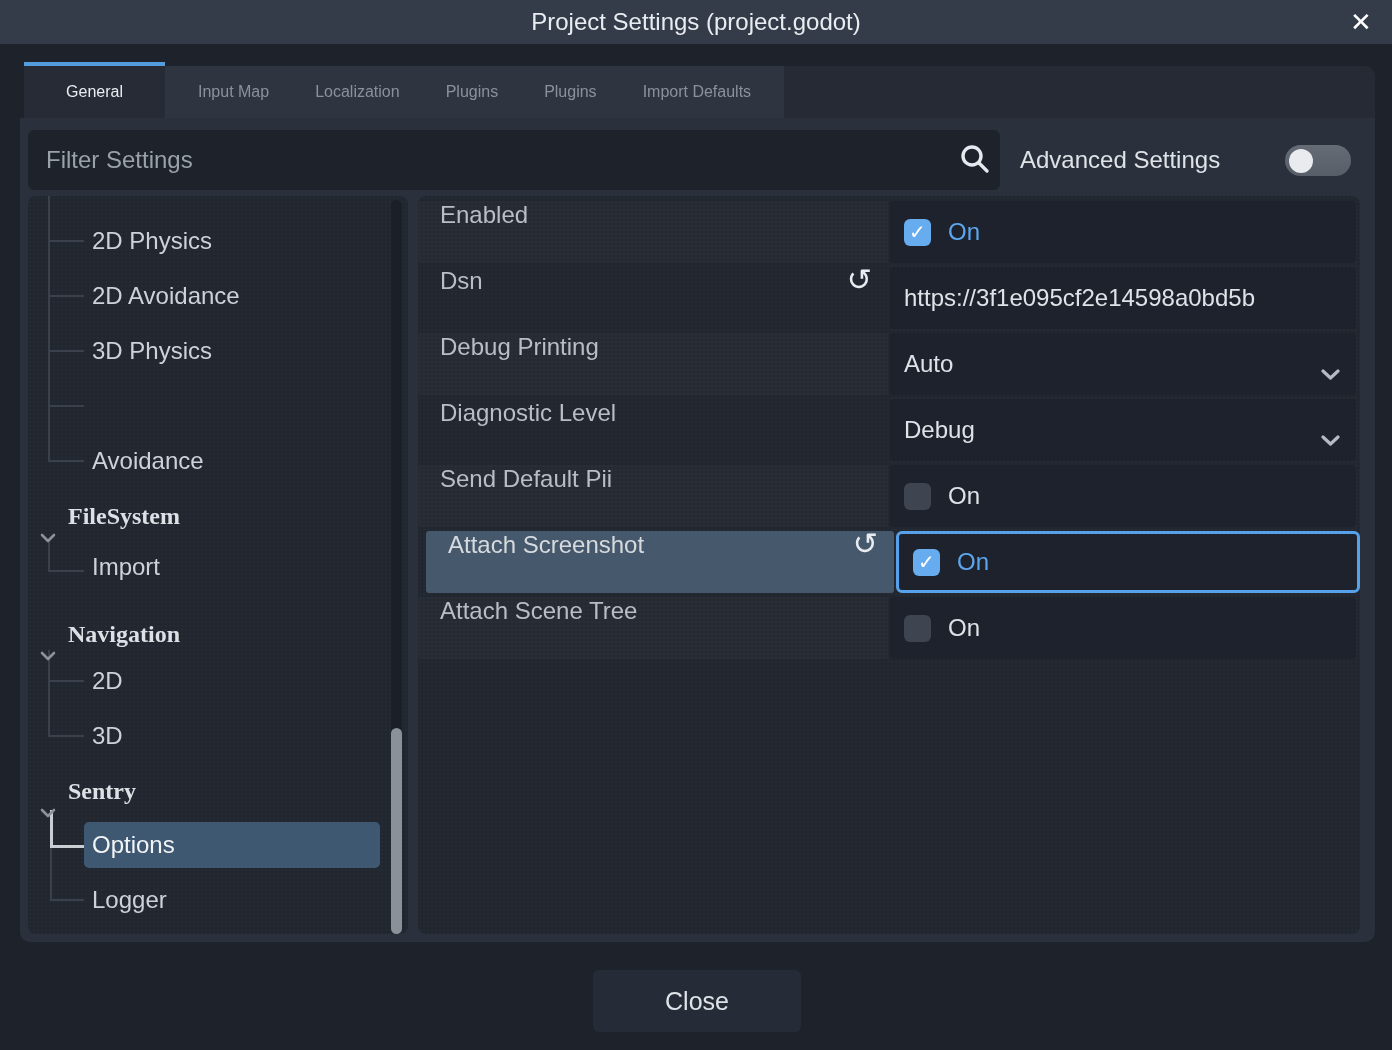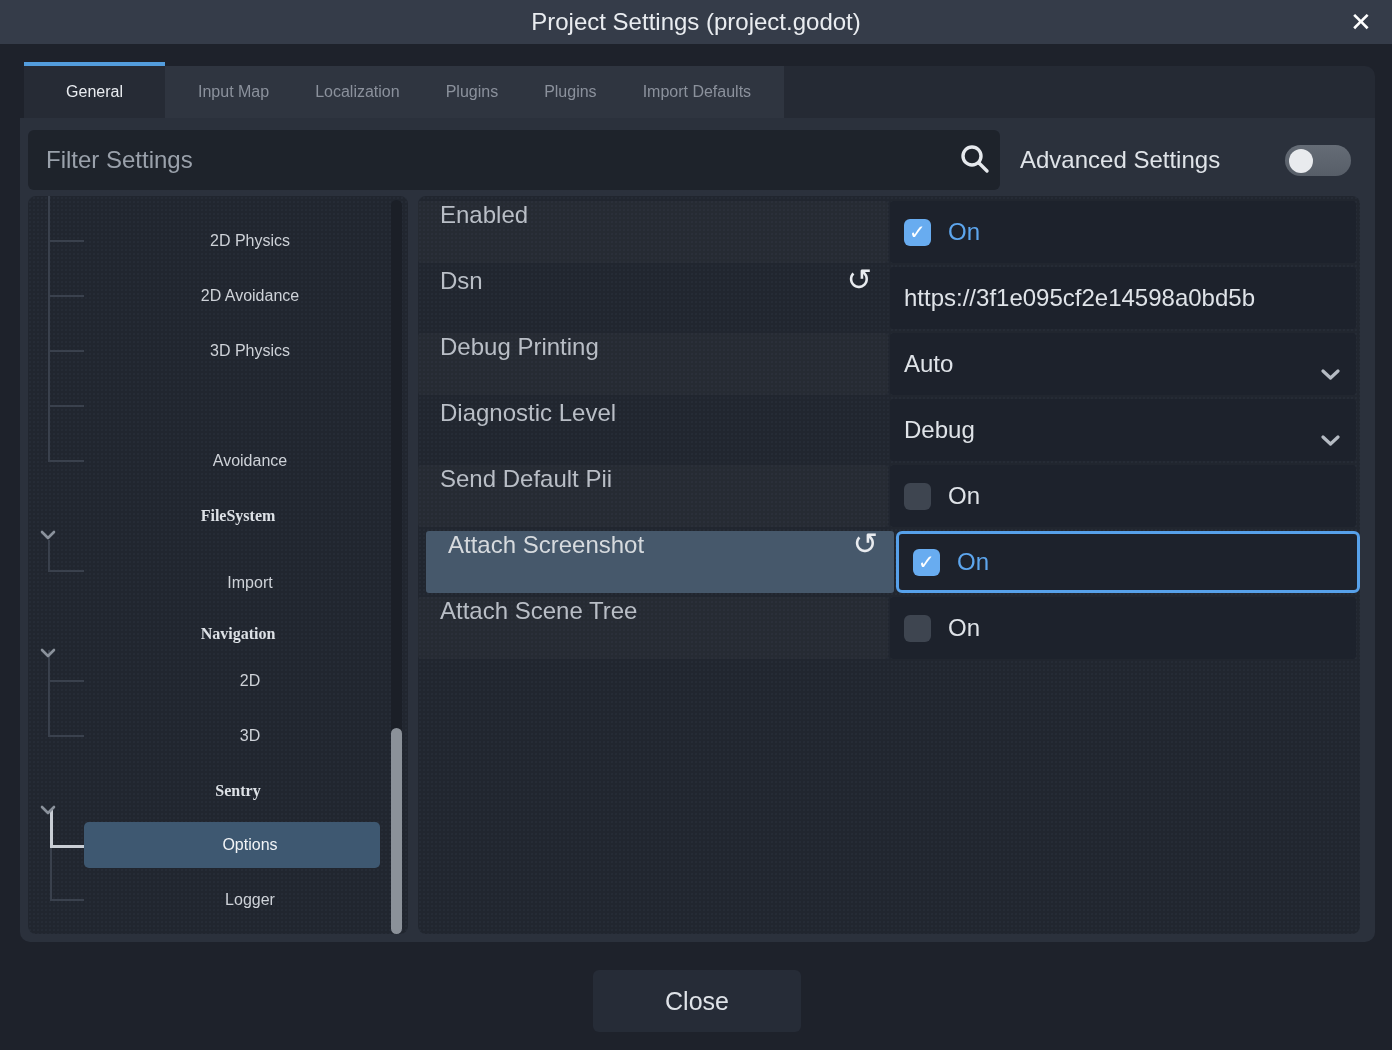--- a/index.html
+++ b/index.html
@@ -40,21 +40,21 @@
   .advanced-label { position:absolute; left:1000px; top:12px; height:60px; line-height:60px;
     color:#dfe3e8; font-size:24px; }
   .toggle { position:absolute; left:1265px; top:27px; width:66px; height:31px;
     background:linear-gradient(#656c76,#575e68); border-radius:16px; cursor:pointer; }
   .toggle .knob { position:absolute; left:4px; top:3.5px; width:24px; height:24px;
     border-radius:50%; background:#e9ebee; }
 
   
   .sidebar { position:absolute; left:8px; top:78px; width:380px; height:738px; overflow:hidden; }
   .tree-item { position:absolute; left:0; width:100%; height:46px; line-height:46px;
-    color:#ced2d8; font-size:16px; cursor:pointer; white-space:nowrap;text-align:center; }
+    color:#ced2d8; font-size:24px; cursor:pointer; white-space:nowrap; }
   .tree-item.section { font-weight:bold; color:#dde1e6;font-family:Liberation Serif, serif; }
   .tree-item .chev { position:absolute; left:12px; top:19px; }
   .tree-item.section .lbl { margin-left:40px; }
   .tree-item.child .lbl { margin-left:64px; }
   .guide { position:absolute; background:#3a414d; }
   .guide.bright { background:#c9ced5; }
   .tree-selected-bg { position:absolute; left:56px; top:626px; width:296px; height:46px;
     background:#3e5871; border-radius:5px; }
   .scroll-track { position:absolute; right:6px; top:4px; width:11px; height:730px;
     background:#1b1f27; border-radius:6px; }
@@ -153,21 +153,21 @@
       <div class="tree-item child" style="top:242px;">
         <span class="lbl">Avoidance</span></div>
 
       <div class="tree-item section" style="top:297px;">
         <span class="chev">
           <svg width="16" height="10" viewBox="0 0 16 10" fill="none">
               <polyline points="2,2 8,8 14,2" stroke="#8b929c" stroke-width="2.6" stroke-linecap="round" stroke-linejoin="round"></polyline>
             </svg>
         </span>
         <span class="lbl">FileSystem</span></div>
-      <div class="tree-item child" style="top:364px;">
+      <div class="tree-item child" style="top:348px;">
         <span class="lbl">Import</span></div>
 
       <div class="tree-item section" style="top:415px;">
         <span class="chev">
           <svg width="16" height="10" viewBox="0 0 16 10" fill="none">
               <polyline points="2,2 8,8 14,2" stroke="#8b929c" stroke-width="2.6" stroke-linecap="round" stroke-linejoin="round"></polyline>
             </svg>
         </span>
         <span class="lbl">Navigation</span></div>
       <div class="tree-item child" style="top:462px;">

